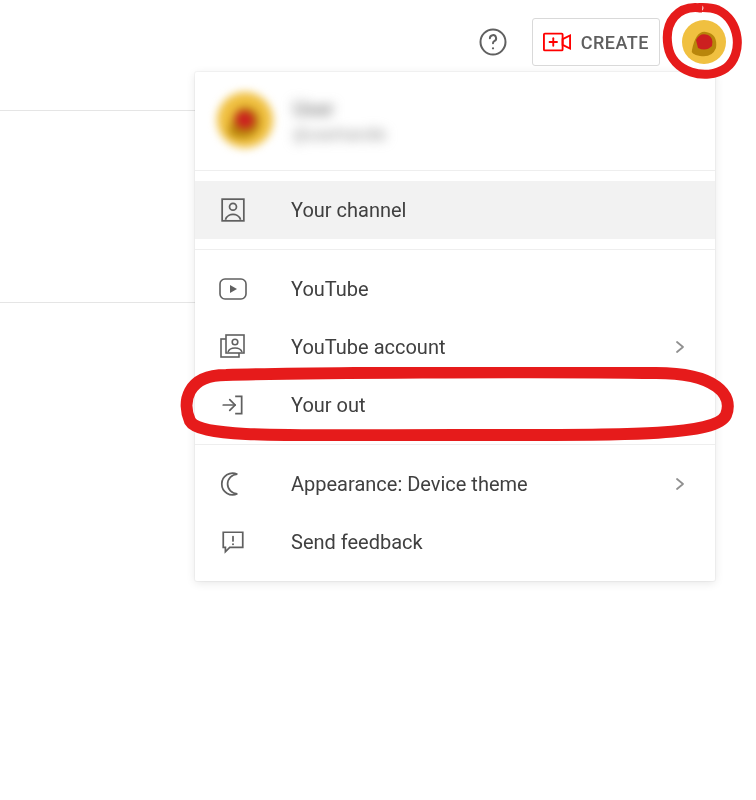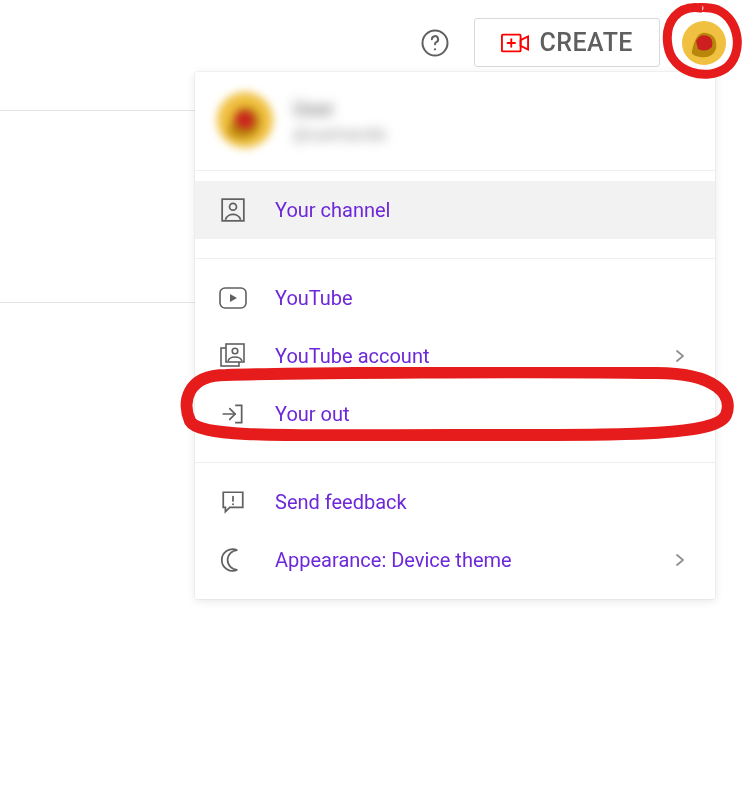--- a/index.html
+++ b/index.html
@@ -25,23 +25,23 @@
       cursor: pointer;
       color: #606060;
     }
     .create-btn {
       display: flex;
       align-items: center;
       gap: 10px;
       border: 1px solid #d9d9d9;
       background: #fff;
       border-radius: 3px;
-      padding: 9px 26px;
-      cursor: pointer;
-      font-size: 25px;
+      padding: 9px 10px;
+      cursor: pointer;
+      font-size: 18px;
       font-weight: 500;
       letter-spacing: 0.5px;
       color: #5f5f5f;
       font-family: inherit;
     }
     .avatar-btn {
       width: 44px; height: 44px;
       border-radius: 50%;
       cursor: pointer;
       position: relative;
@@ -91,31 +91,30 @@
       filter: blur(6px);
       color: #808080;
     }
     .user-name { font-size: 20px; font-weight: 500; }
     .user-handle { font-size: 16px; color: #909090; }
     .menu-section {
       padding: 10px 0;
     }
     .menu-section + .menu-section {
       border-top: 1px solid #eee;
-      margin-top: 9px;
     }
     .menu-item {
       display: flex;
       align-items: center;
       padding: 0 24px;
       height: 58px;
-      gap: 28px;
+      gap: 44px;
       cursor: pointer;
       font-size: 20px;
-      color: #6d28d9;
+      color: #404040;
       position: relative;
     }
     .menu-item.highlight {
       background: #f2f2f2;
     }
     .menu-icon {
       width: 28px; height: 28px;
       display: flex; align-items:center; justify-content:center;
       color: #606060;
       flex-shrink: 0;
@@ -241,39 +240,39 @@
         </svg>
       </span>
       <span class="menu-label">Your out</span>
     </div>
   </div>
 
   <div class="menu-section">
     <div class="menu-item">
       <span class="menu-icon">
         <svg width="26" height="26" viewBox="0 0 24 24" fill="none" stroke="#606060" stroke-width="1.6">
-          <path d="M3 3 H21 V17 H9 L5 21 V17 H3 Z"></path>
-          <line x1="12" y1="7" x2="12" y2="11" stroke-linecap="round"></line>
-          <circle cx="12" cy="14" r="0.9" fill="#606060" stroke="none"></circle>
-        </svg>
-      </span>
-      <span class="menu-label">Send feedback</span>
-    </div>
-
-    <div class="menu-item">
-      <span class="menu-icon">
-        <svg width="26" height="26" viewBox="0 0 24 24" fill="none" stroke="#606060" stroke-width="1.6">
           <path d="M16 3 A10 10 0 1 0 16 21 A7.5 7.5 0 0 1 16 3 Z"></path>
         </svg>
       </span>
       <span class="menu-label">Appearance: Device theme</span>
       <span class="chevron">
         <svg width="14" height="14" viewBox="0 0 14 14" fill="none" stroke="#909090" stroke-width="1.8">
           <path d="M4 2 L10 7 L4 12" stroke-linecap="round" stroke-linejoin="round"></path>
         </svg>
       </span>
     </div>
+
+    <div class="menu-item">
+      <span class="menu-icon">
+        <svg width="26" height="26" viewBox="0 0 24 24" fill="none" stroke="#606060" stroke-width="1.6">
+          <path d="M3 3 H21 V17 H9 L5 21 V17 H3 Z"></path>
+          <line x1="12" y1="7" x2="12" y2="11" stroke-linecap="round"></line>
+          <circle cx="12" cy="14" r="0.9" fill="#606060" stroke="none"></circle>
+        </svg>
+      </span>
+      <span class="menu-label">Send feedback</span>
+    </div>
   </div>
 </div>
 
 <svg class="annot-switch" viewBox="0 0 560 74" preserveAspectRatio="none">
   <path d="M 50 8 C 10 8 6 36 14 54 C 24 72 120 68 280 68 C 440 68 540 70 550 48 C 558 28 540 6 480 6 C 360 4 120 6 50 8 Z" fill="none" stroke="#e61b1b" stroke-width="12" stroke-linecap="round"></path>
 </svg>
 
 </body></html>

